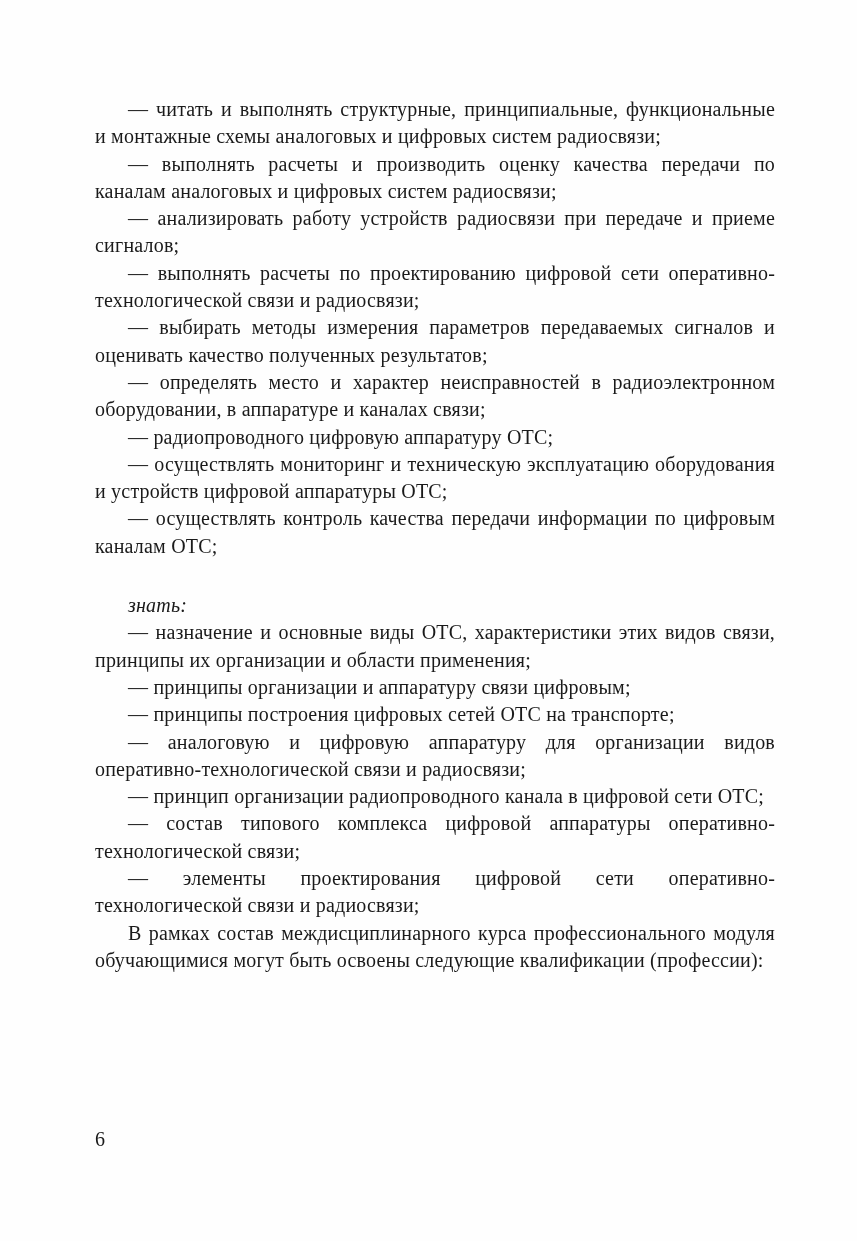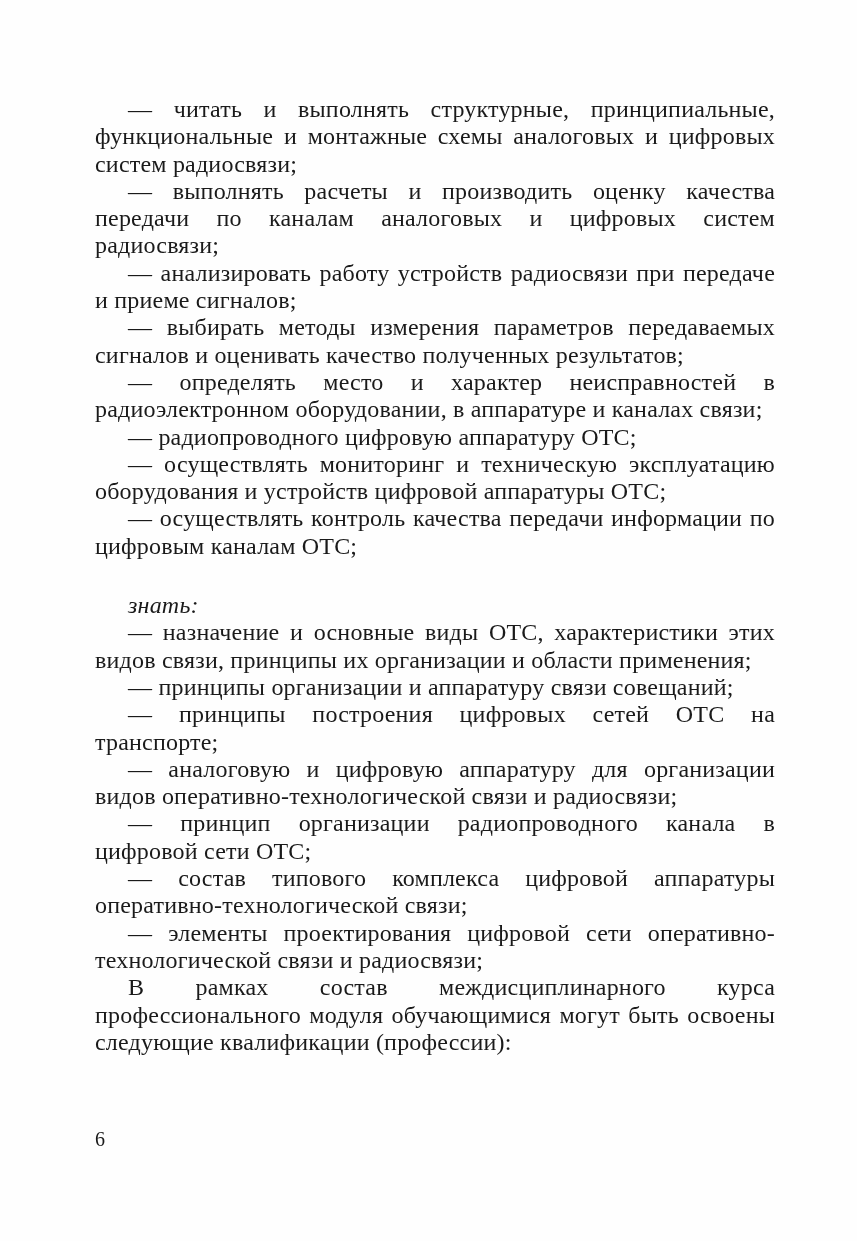--- a/index.html
+++ b/index.html
@@ -14,21 +14,21 @@
     background: #fefefe;
     overflow: hidden;
     font-family: "Liberation Serif", "DejaVu Serif", serif;
     color: #1a1a1a;
   }
   .text-block {
     position: absolute;
     top: 96px;
     left: 95px;
     width: 680px;
-    font-size: 24px;
+    font-size: 20px;
     line-height: 27.3px;
     text-align: justify;
     letter-spacing: 0.2px;
   }
   .text-block p {
     margin: 0;
     padding: 0;
     text-indent: 33px;
   }
   .text-block p.italic {
@@ -44,28 +44,29 @@
   }
 </style>
 </head>
 <body>
 
 <div class="page">
   <div class="text-block">
     <p>— читать и выполнять структурные, принципиальные, функциональные и монтажные схемы аналоговых и цифровых систем радиосвязи;</p>
     <p>— выполнять расчеты и производить оценку качества передачи по каналам аналоговых и цифровых систем радиосвязи;</p>
     <p>— анализировать работу устройств радиосвязи при передаче и приеме сигналов;</p>
+    <p>— выполнять расчеты по проектированию цифровой сети оперативно-технологической связи и радиосвязи;</p>
     <p>— выбирать методы измерения параметров передаваемых сигналов и оценивать качество полученных результатов;</p>
     <p>— определять место и характер неисправностей в радиоэлектронном оборудовании, в аппаратуре и каналах связи;</p>
     <p>— радиопроводного цифровую аппаратуру ОТС;</p>
     <p>— осуществлять мониторинг и техническую эксплуатацию оборудования и устройств цифровой аппаратуры ОТС;</p>
     <p>— осуществлять контроль качества передачи информации по цифровым каналам ОТС;</p>
     <p class="italic">знать:</p>
     <p>— назначение и основные виды ОТС, характеристики этих видов связи, принципы их организации и области применения;</p>
-    <p>— принципы организации и аппаратуру связи совещаний;</p>
+    <p>— принципы организации и аппаратуру связи цифровым;</p>
     <p>— принципы построения цифровых сетей ОТС на транспорте;</p>
     <p>— аналоговую и цифровую аппаратуру для организации видов оперативно-технологической связи и радиосвязи;</p>
     <p>— принцип организации радиопроводного канала в цифровой сети ОТС;</p>
     <p>— состав типового комплекса цифровой аппаратуры оперативно-технологической связи;</p>
     <p>— элементы проектирования цифровой сети оперативно-технологической связи и радиосвязи;</p>
     <p>В рамках состав междисциплинарного курса профессионального модуля обучающимися могут быть освоены следующие квалификации (профессии):</p>
   </div>
   <div class="page-number">6</div>
 </div>
 

